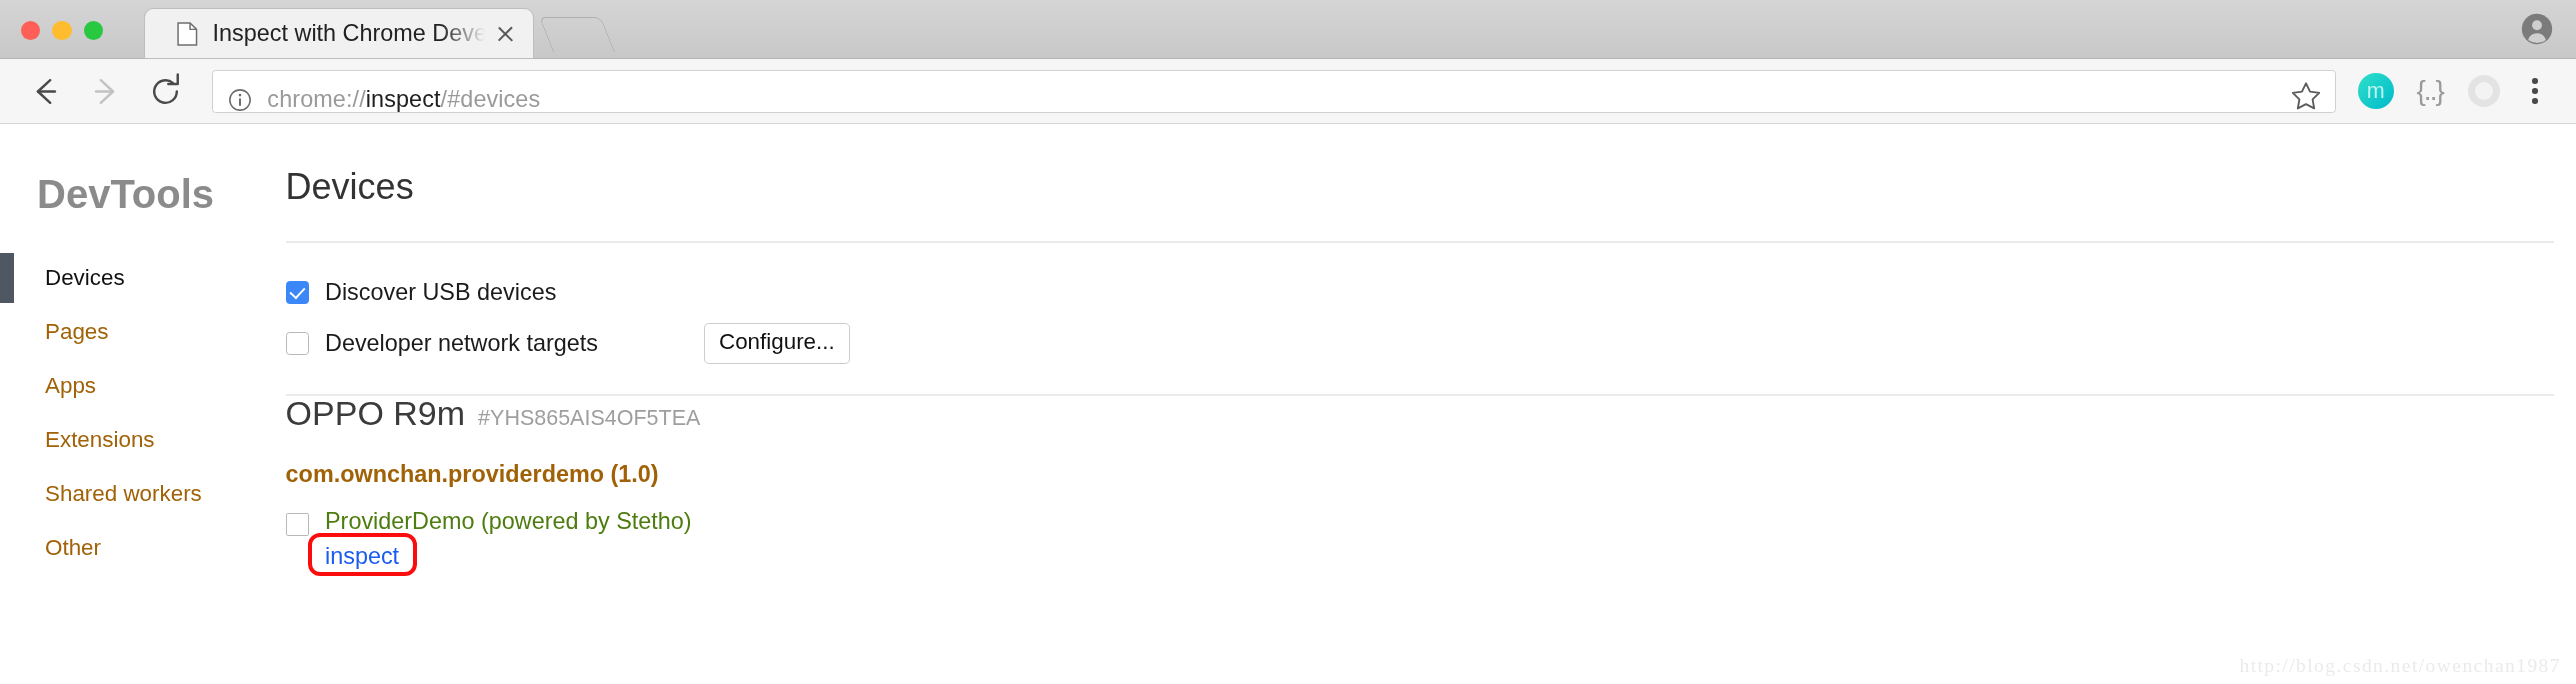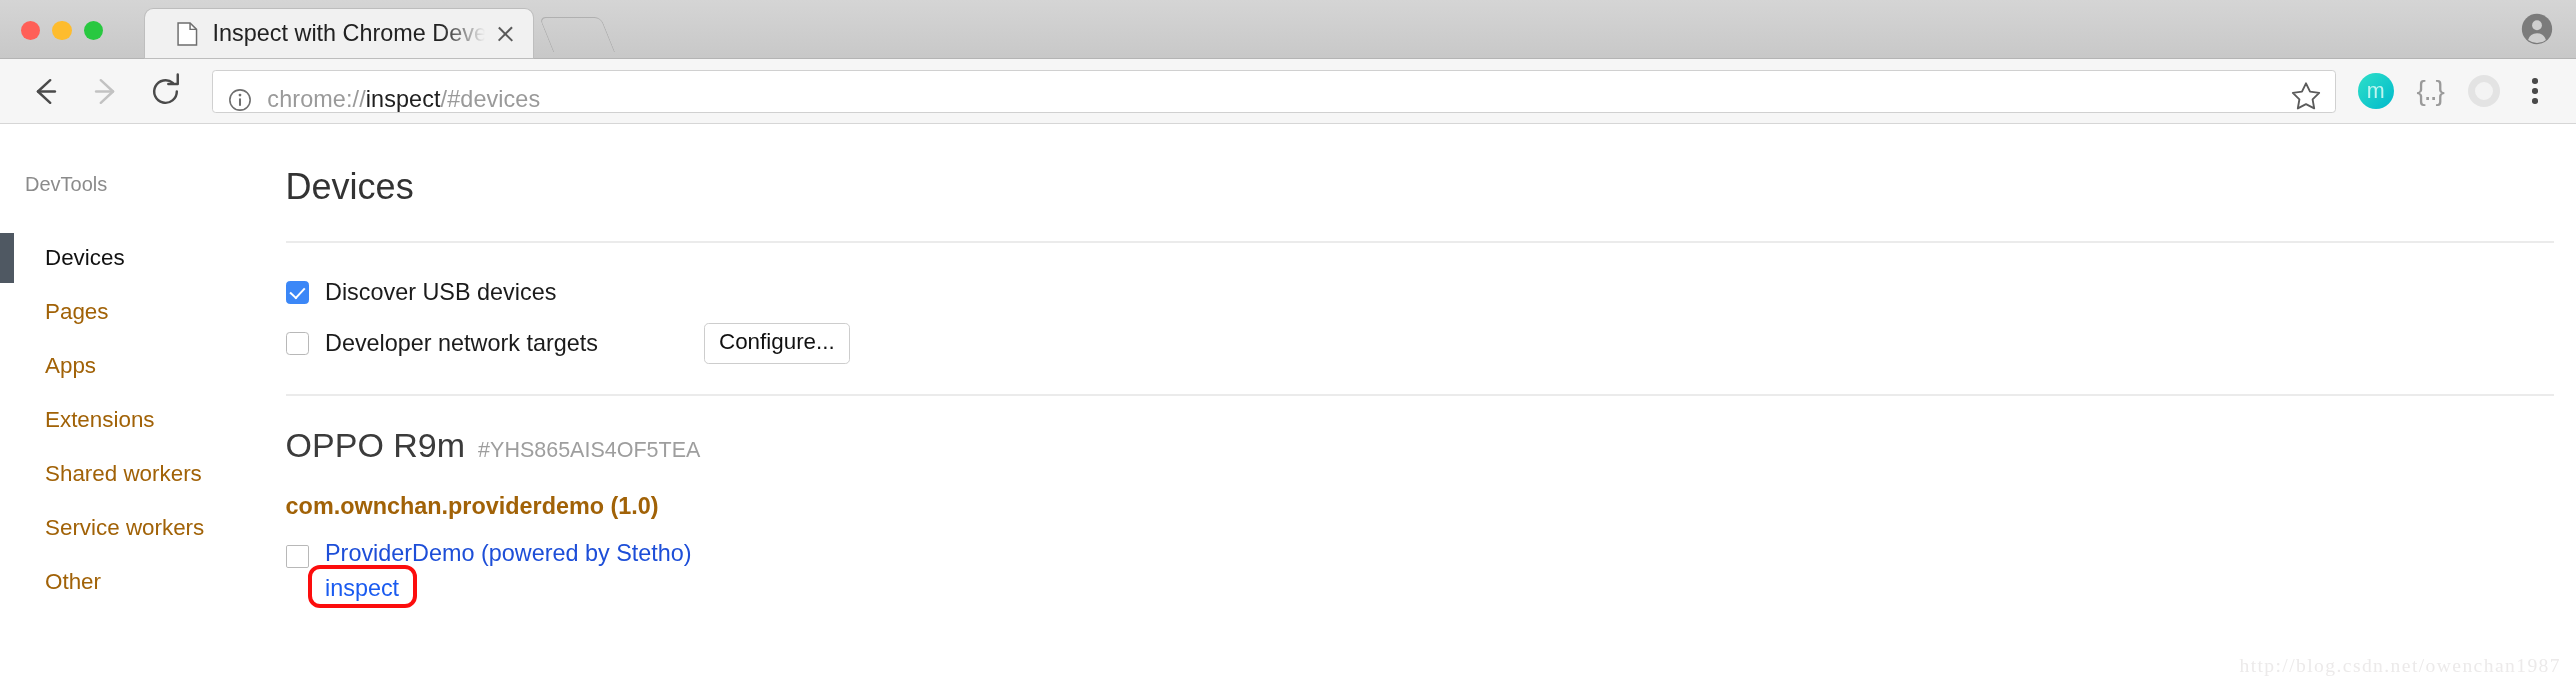--- a/index.html
+++ b/index.html
@@ -253,26 +253,26 @@
   }
 
   .sidebar {
     width: 265px;
     flex: 0 0 auto;
     padding-top: 50px;
     box-sizing: border-box;
     position: relative;
   }
   .brand {
-    font-size: 20px;
+    font-size: 40px;
     color: #8b8b8b;
-    padding-left: 25px;
+    padding-left: 37px;
     margin-bottom: 37px;
     line-height: 1;
-    font-weight: 400;
+    font-weight: 700;
   }
   .nav-list { position: relative; }
   .nav-item {
     height: 54px;
     display: flex;
     align-items: center;
     padding-left: 45px;
     font-size: 22.4px;
     color: #a16207;
     cursor: pointer;
@@ -363,21 +363,21 @@
     border: 0.9px solid #cdcdcd;
     border-radius: 4.7px;
     font-size: 22.4px;
     color: #111111;
     padding: 6.5px 14px 8.4px 14px;
     font-family: "Liberation Sans", sans-serif;
     cursor: pointer;
     line-height: 1.1;
   }
 
-  .device-block { padding-top: 32px; }
+  .device-block { }
   .device-head {
     display: flex;
     align-items: baseline;
     margin-bottom: 33px;
   }
   .device-name {
     font-size: 34px;
     color: #3b3b3b;
     line-height: 1;
     font-weight: 400;
@@ -407,21 +407,21 @@
     border-radius: 1.9px;
     flex: 0 0 auto;
     margin-right: 16px;
     margin-top: 2.8px;
     cursor: pointer;
     box-sizing: border-box;
   }
   .target-info { position: relative; }
   .target-title {
     font-size: 23.4px;
-    color: #1d4ed8;
+    color: #4d7c0f;
     line-height: 1;
     margin-bottom: 7.5px;
   }
   .target-actions {
     position: relative;
     height: 32px;
   }
   .inspect-link {
     font-size: 23.4px;
     color: #1a5bf0;
@@ -557,23 +557,20 @@
         <div class="nav-item">
           <span>Apps</span>
         </div>
         <div class="nav-item">
           <span>Extensions</span>
         </div>
         <div class="nav-item">
           <span>Shared workers</span>
         </div>
         <div class="nav-item">
-          <span>Service workers</span>
-        </div>
-        <div class="nav-item">
           <span>Other</span>
         </div>
       </div>
     </div>
 
     <div class="content">
       <div class="content-inner">
         <h1 class="page-title">Devices</h1>
         <div class="divider"></div>
 

